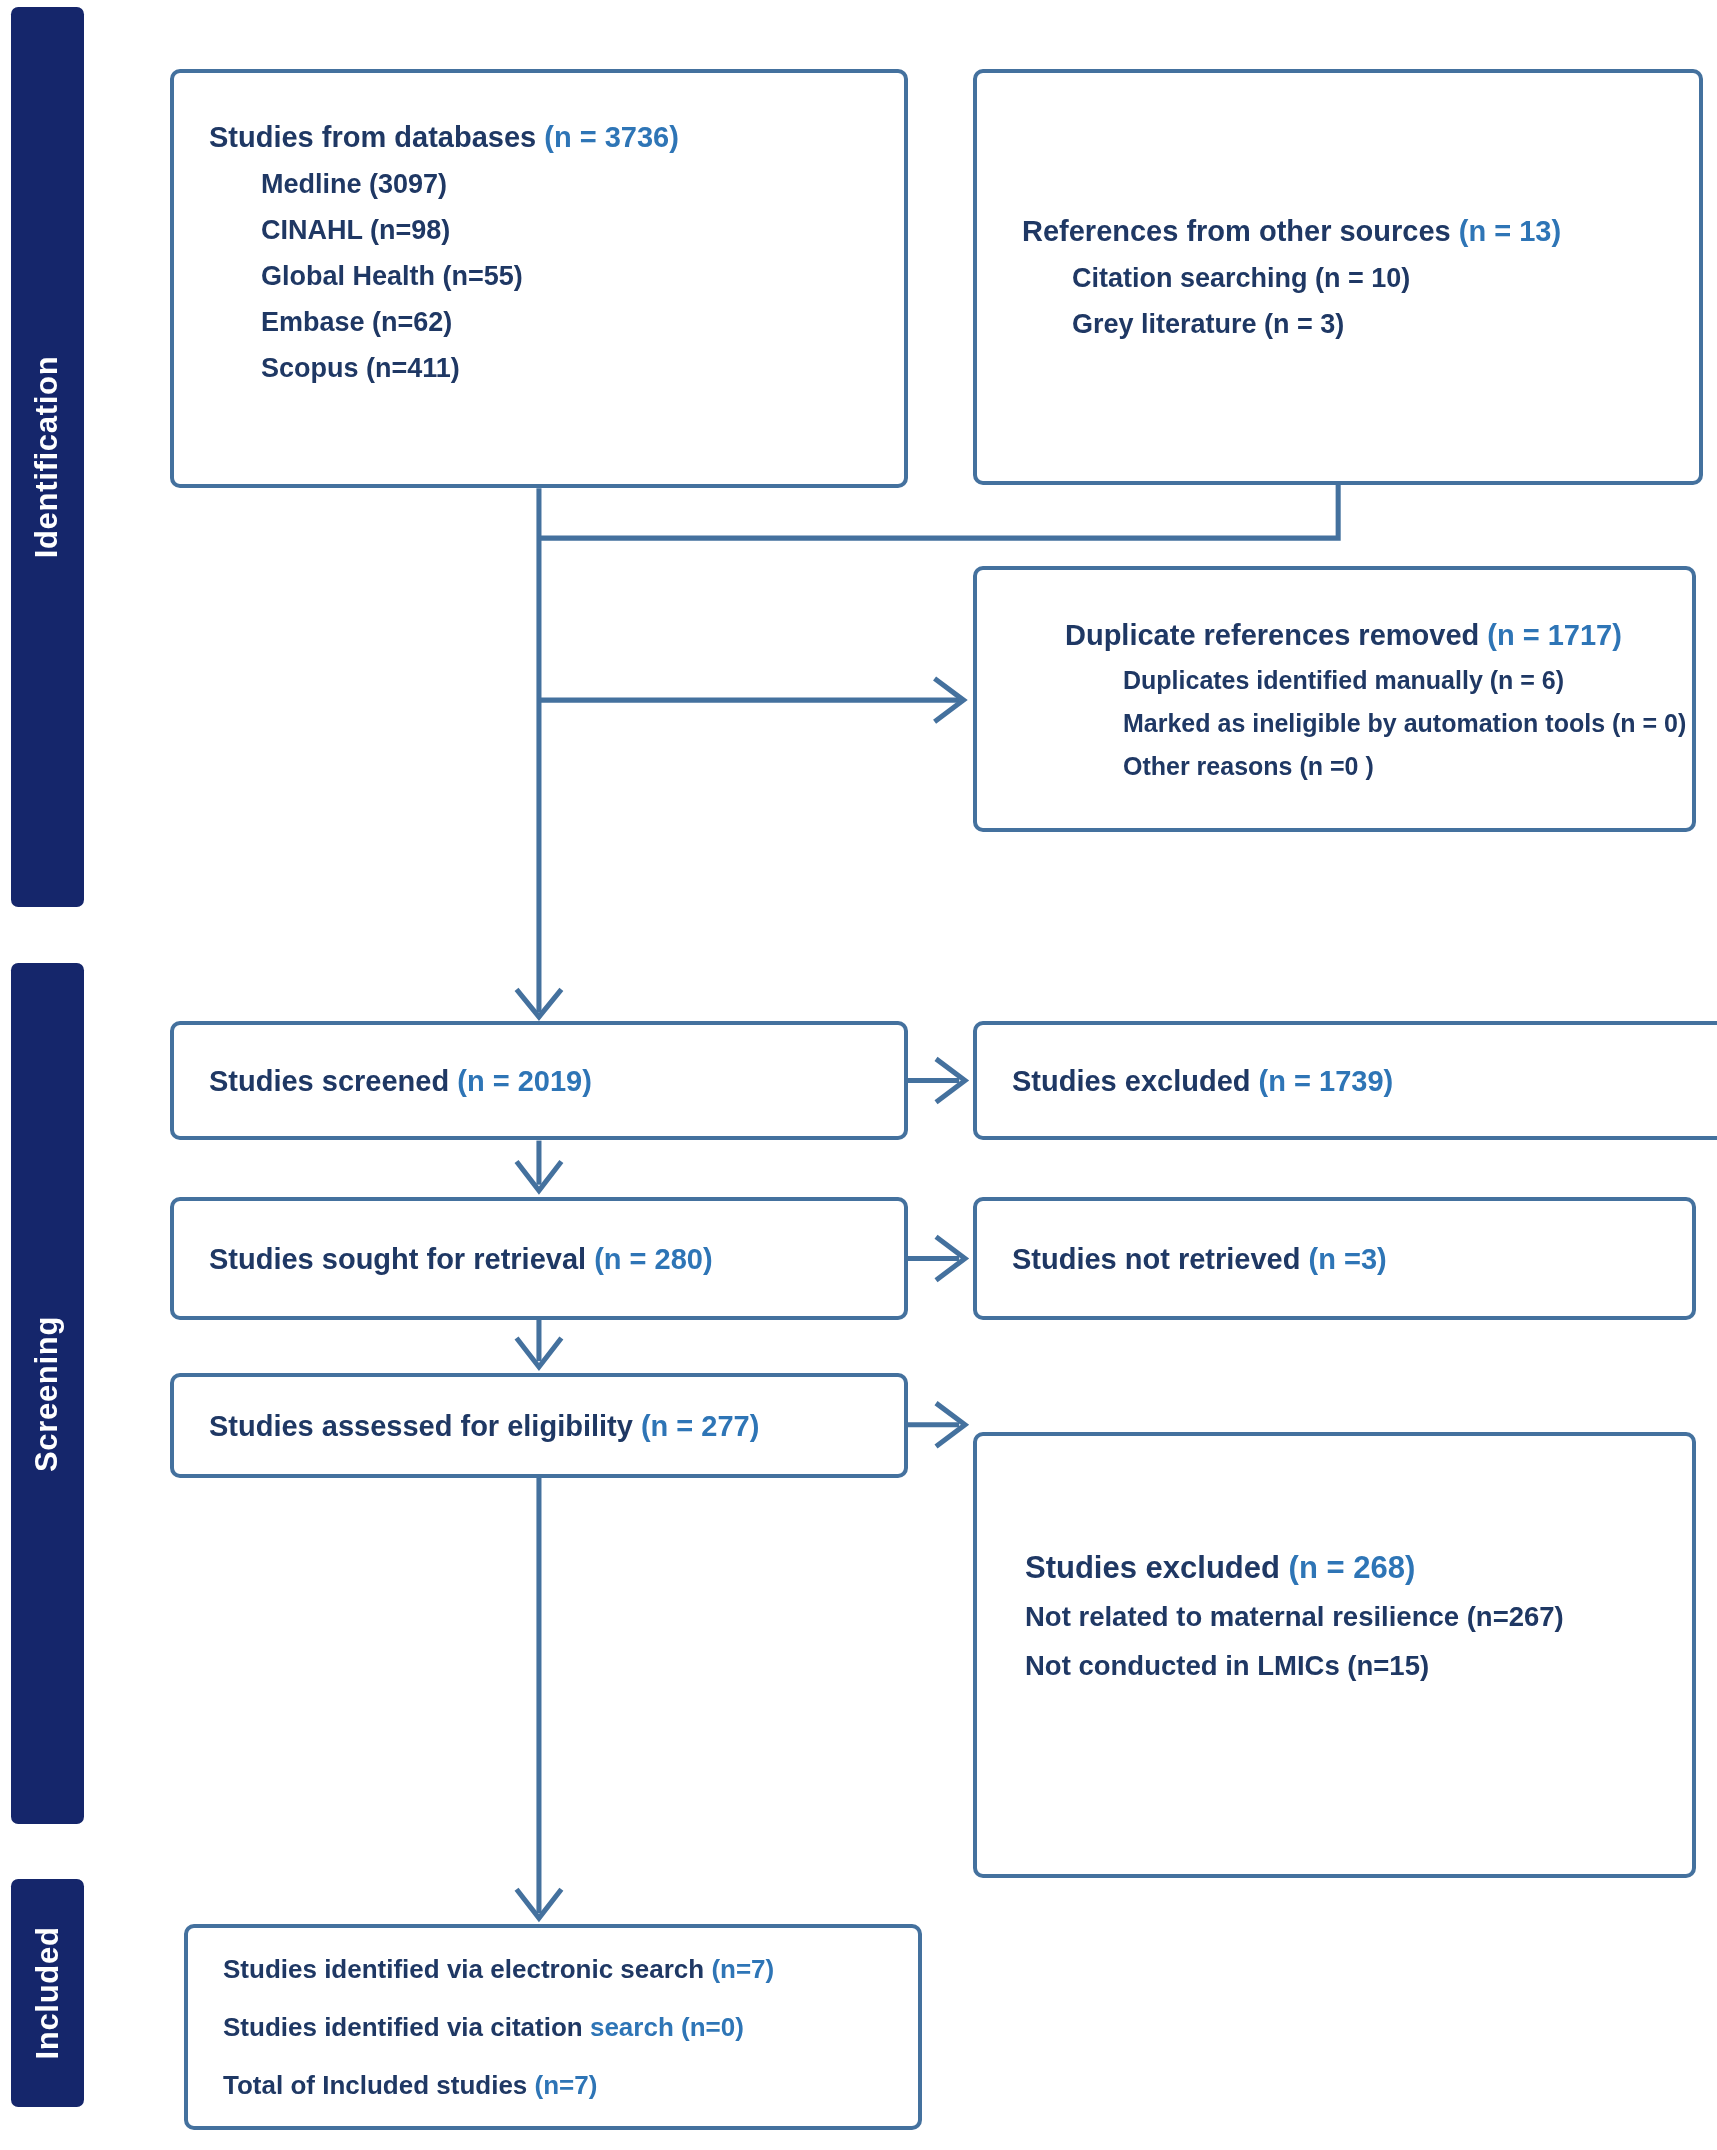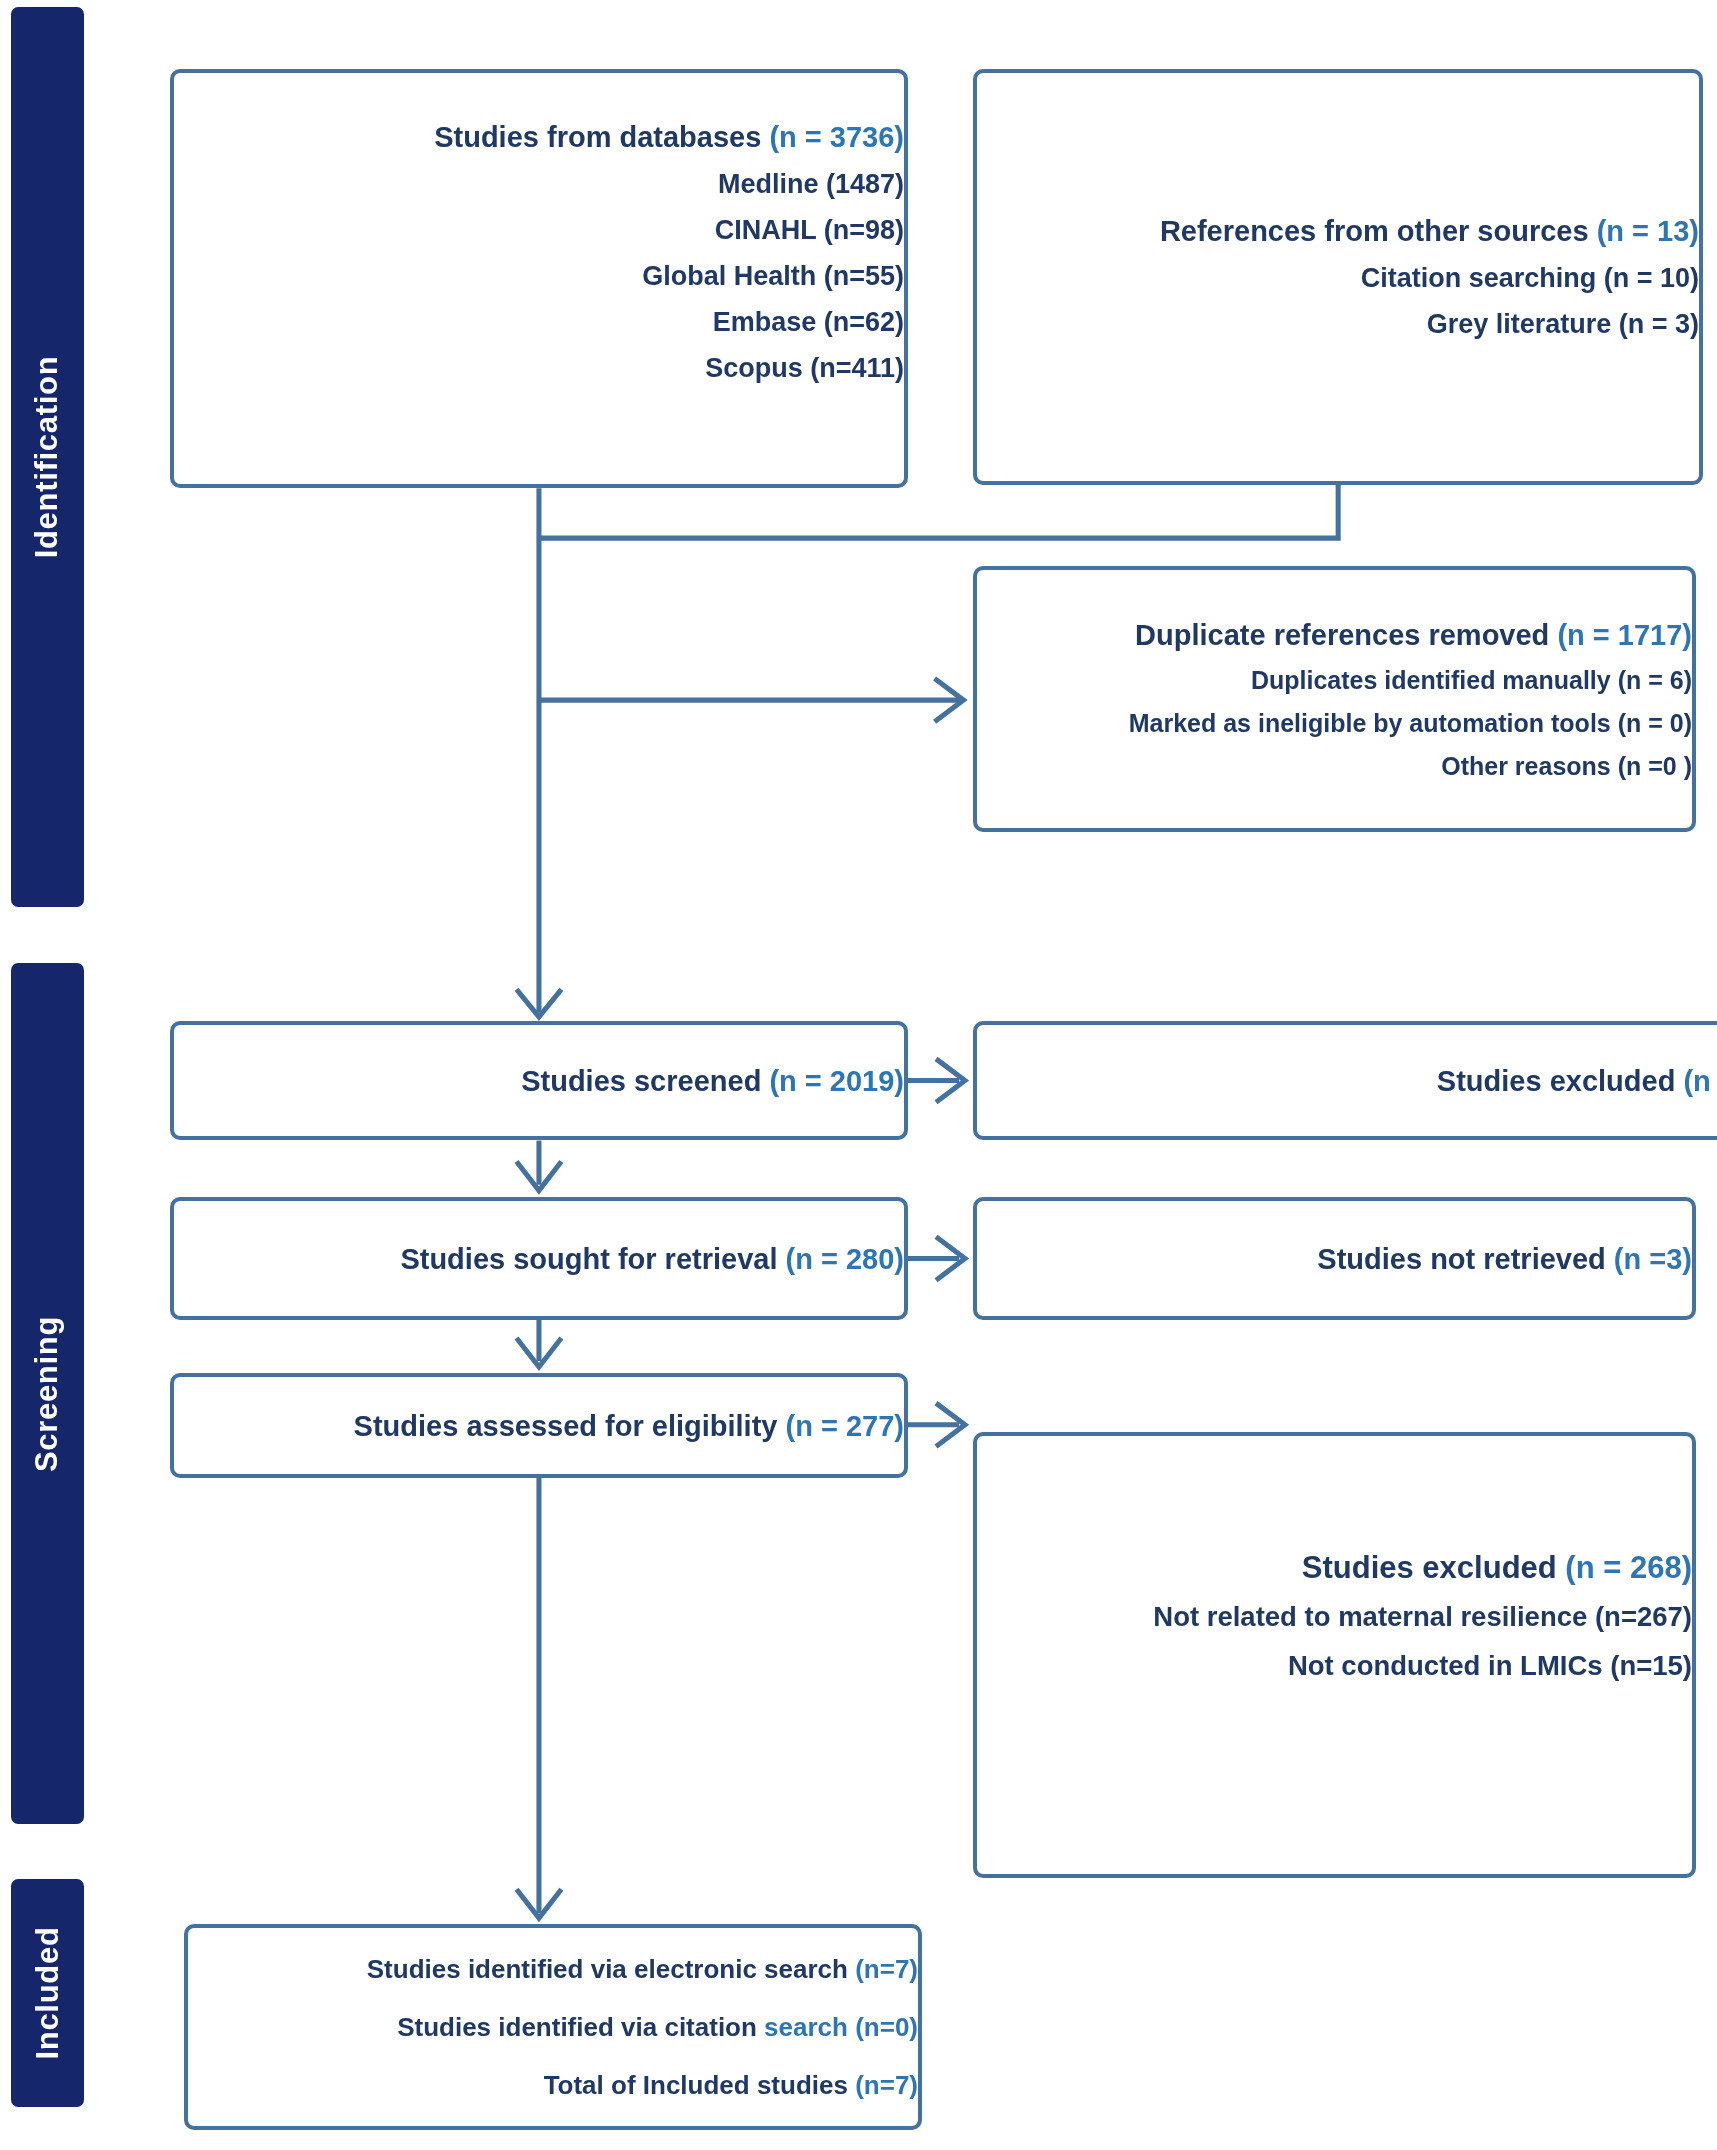--- a/index.html
+++ b/index.html
@@ -12,21 +12,21 @@
     position:absolute;background:#15266b;border-radius:7.2px;z-index:2;
     display:flex;align-items:center;justify-content:center;
   }
   .bar span{
     transform:rotate(-90deg);color:#ffffff;font-size:31px;font-weight:bold;
     letter-spacing:0.7px;white-space:nowrap;
   }
   .box{
     position:absolute;box-sizing:border-box;background:#ffffff;
     border:4.3px solid #44719e;border-radius:10px;z-index:2;
-    display:flex;flex-direction:column;justify-content:center;color:#1f3864;text-align:right;
+    display:flex;flex-direction:column;justify-content:center;color:#1f3864;
   }
   .ln{font-size:29px;line-height:48px;padding-left:35px;white-space:nowrap;}
   .sub{font-size:27px;line-height:46px;}
   .count{color:#2e75b6;}
   .top{justify-content:flex-start;}
   .b1{padding-top:40px;}
   .b1 .sub{padding-left:87px;}
   .b2 .ln{padding-left:45px;}
   .b2 .sub{padding-left:95px;}
   .b3 .ln{padding-left:56px;margin-left:32px;}
@@ -66,21 +66,21 @@
   </div>
   <div class="bar" style="left:11px;top:963px;width:73px;height:861px;">
     <span>Screening</span>
   </div>
   <div class="bar" style="left:11px;top:1879px;width:73px;height:228px;">
     <span>Included</span>
   </div>
 
   <div class="box top b1" style="left:170px;top:69px;width:738px;height:419px;">
     <div class="ln"><span>Studies from databases </span><span class="count">(n = 3736)</span></div>
-    <div class="ln sub">Medline (1487)</div>
+    <div class="ln sub">Medline (3097)</div>
     <div class="ln sub">CINAHL (n=98)</div>
     <div class="ln sub">Global Health (n=55)</div>
     <div class="ln sub">Embase (n=62)</div>
     <div class="ln sub">Scopus (n=411)</div>
   </div>
 
   <div class="box b2" style="left:973px;top:69px;width:730px;height:416px;">
     <div class="ln"><span>References from other sources </span><span class="count">(n = 13)</span></div>
     <div class="ln sub">Citation searching (n = 10)</div>
     <div class="ln sub">Grey literature (n = 3)</div>

